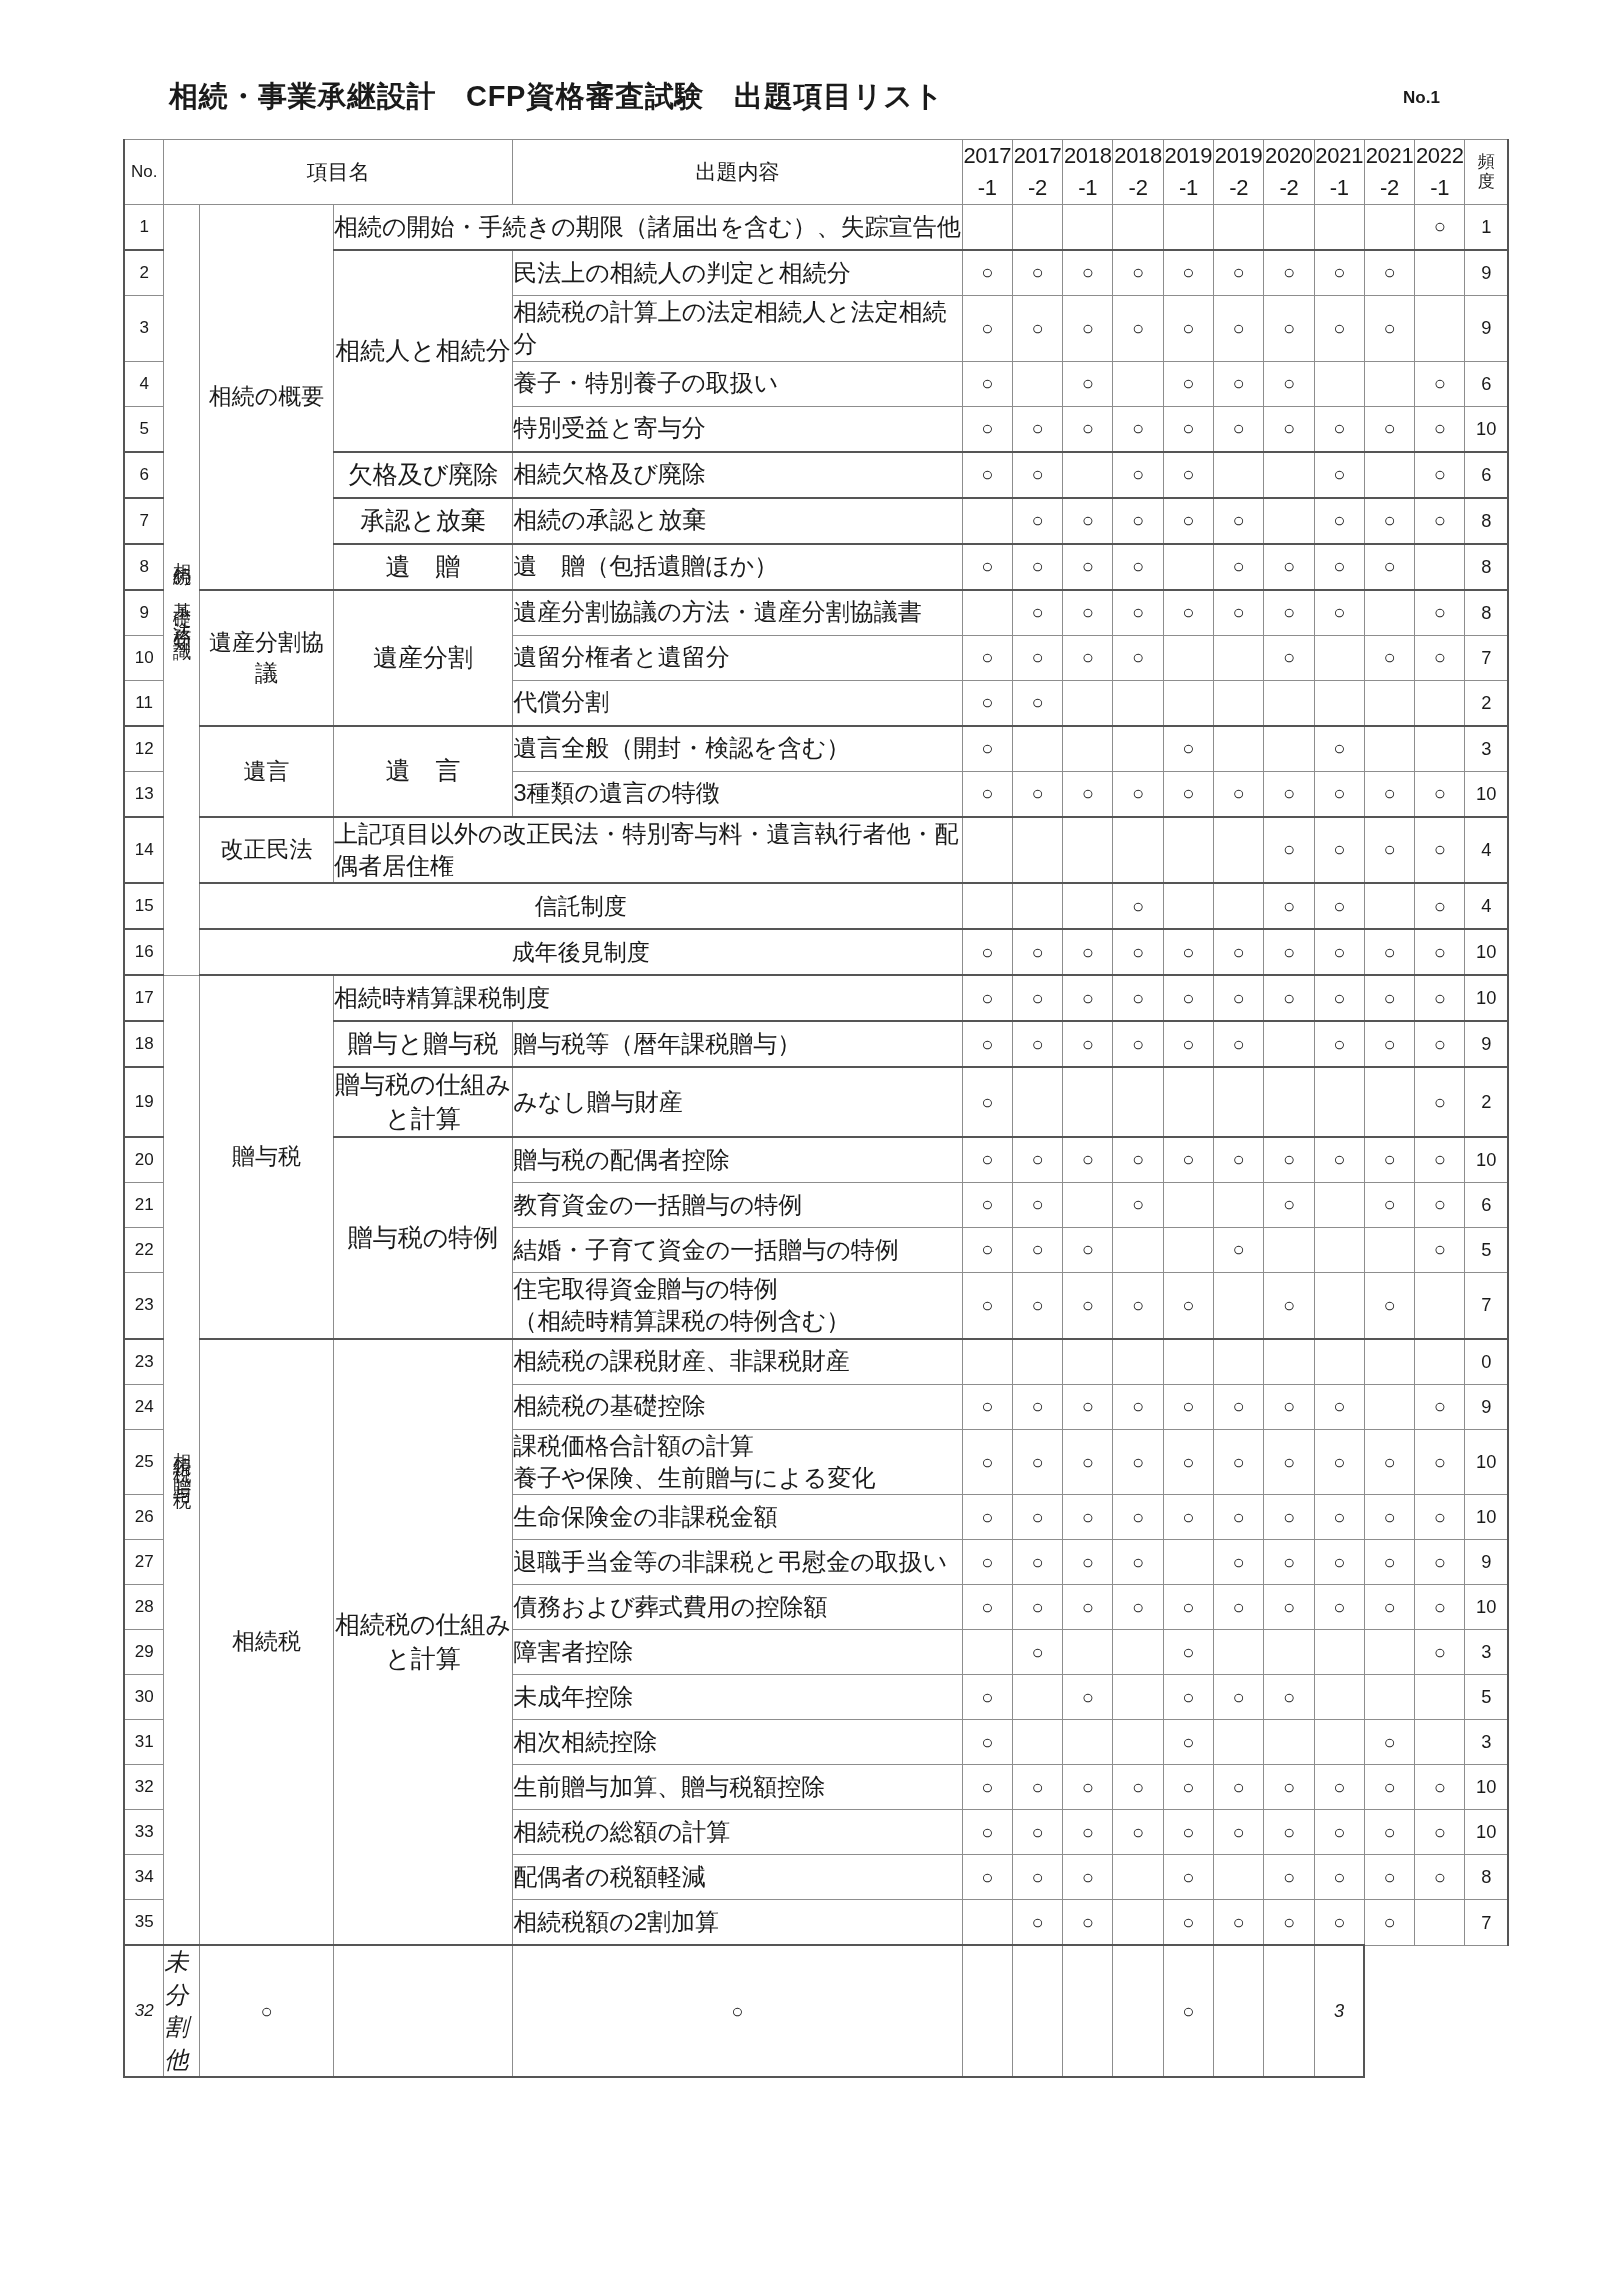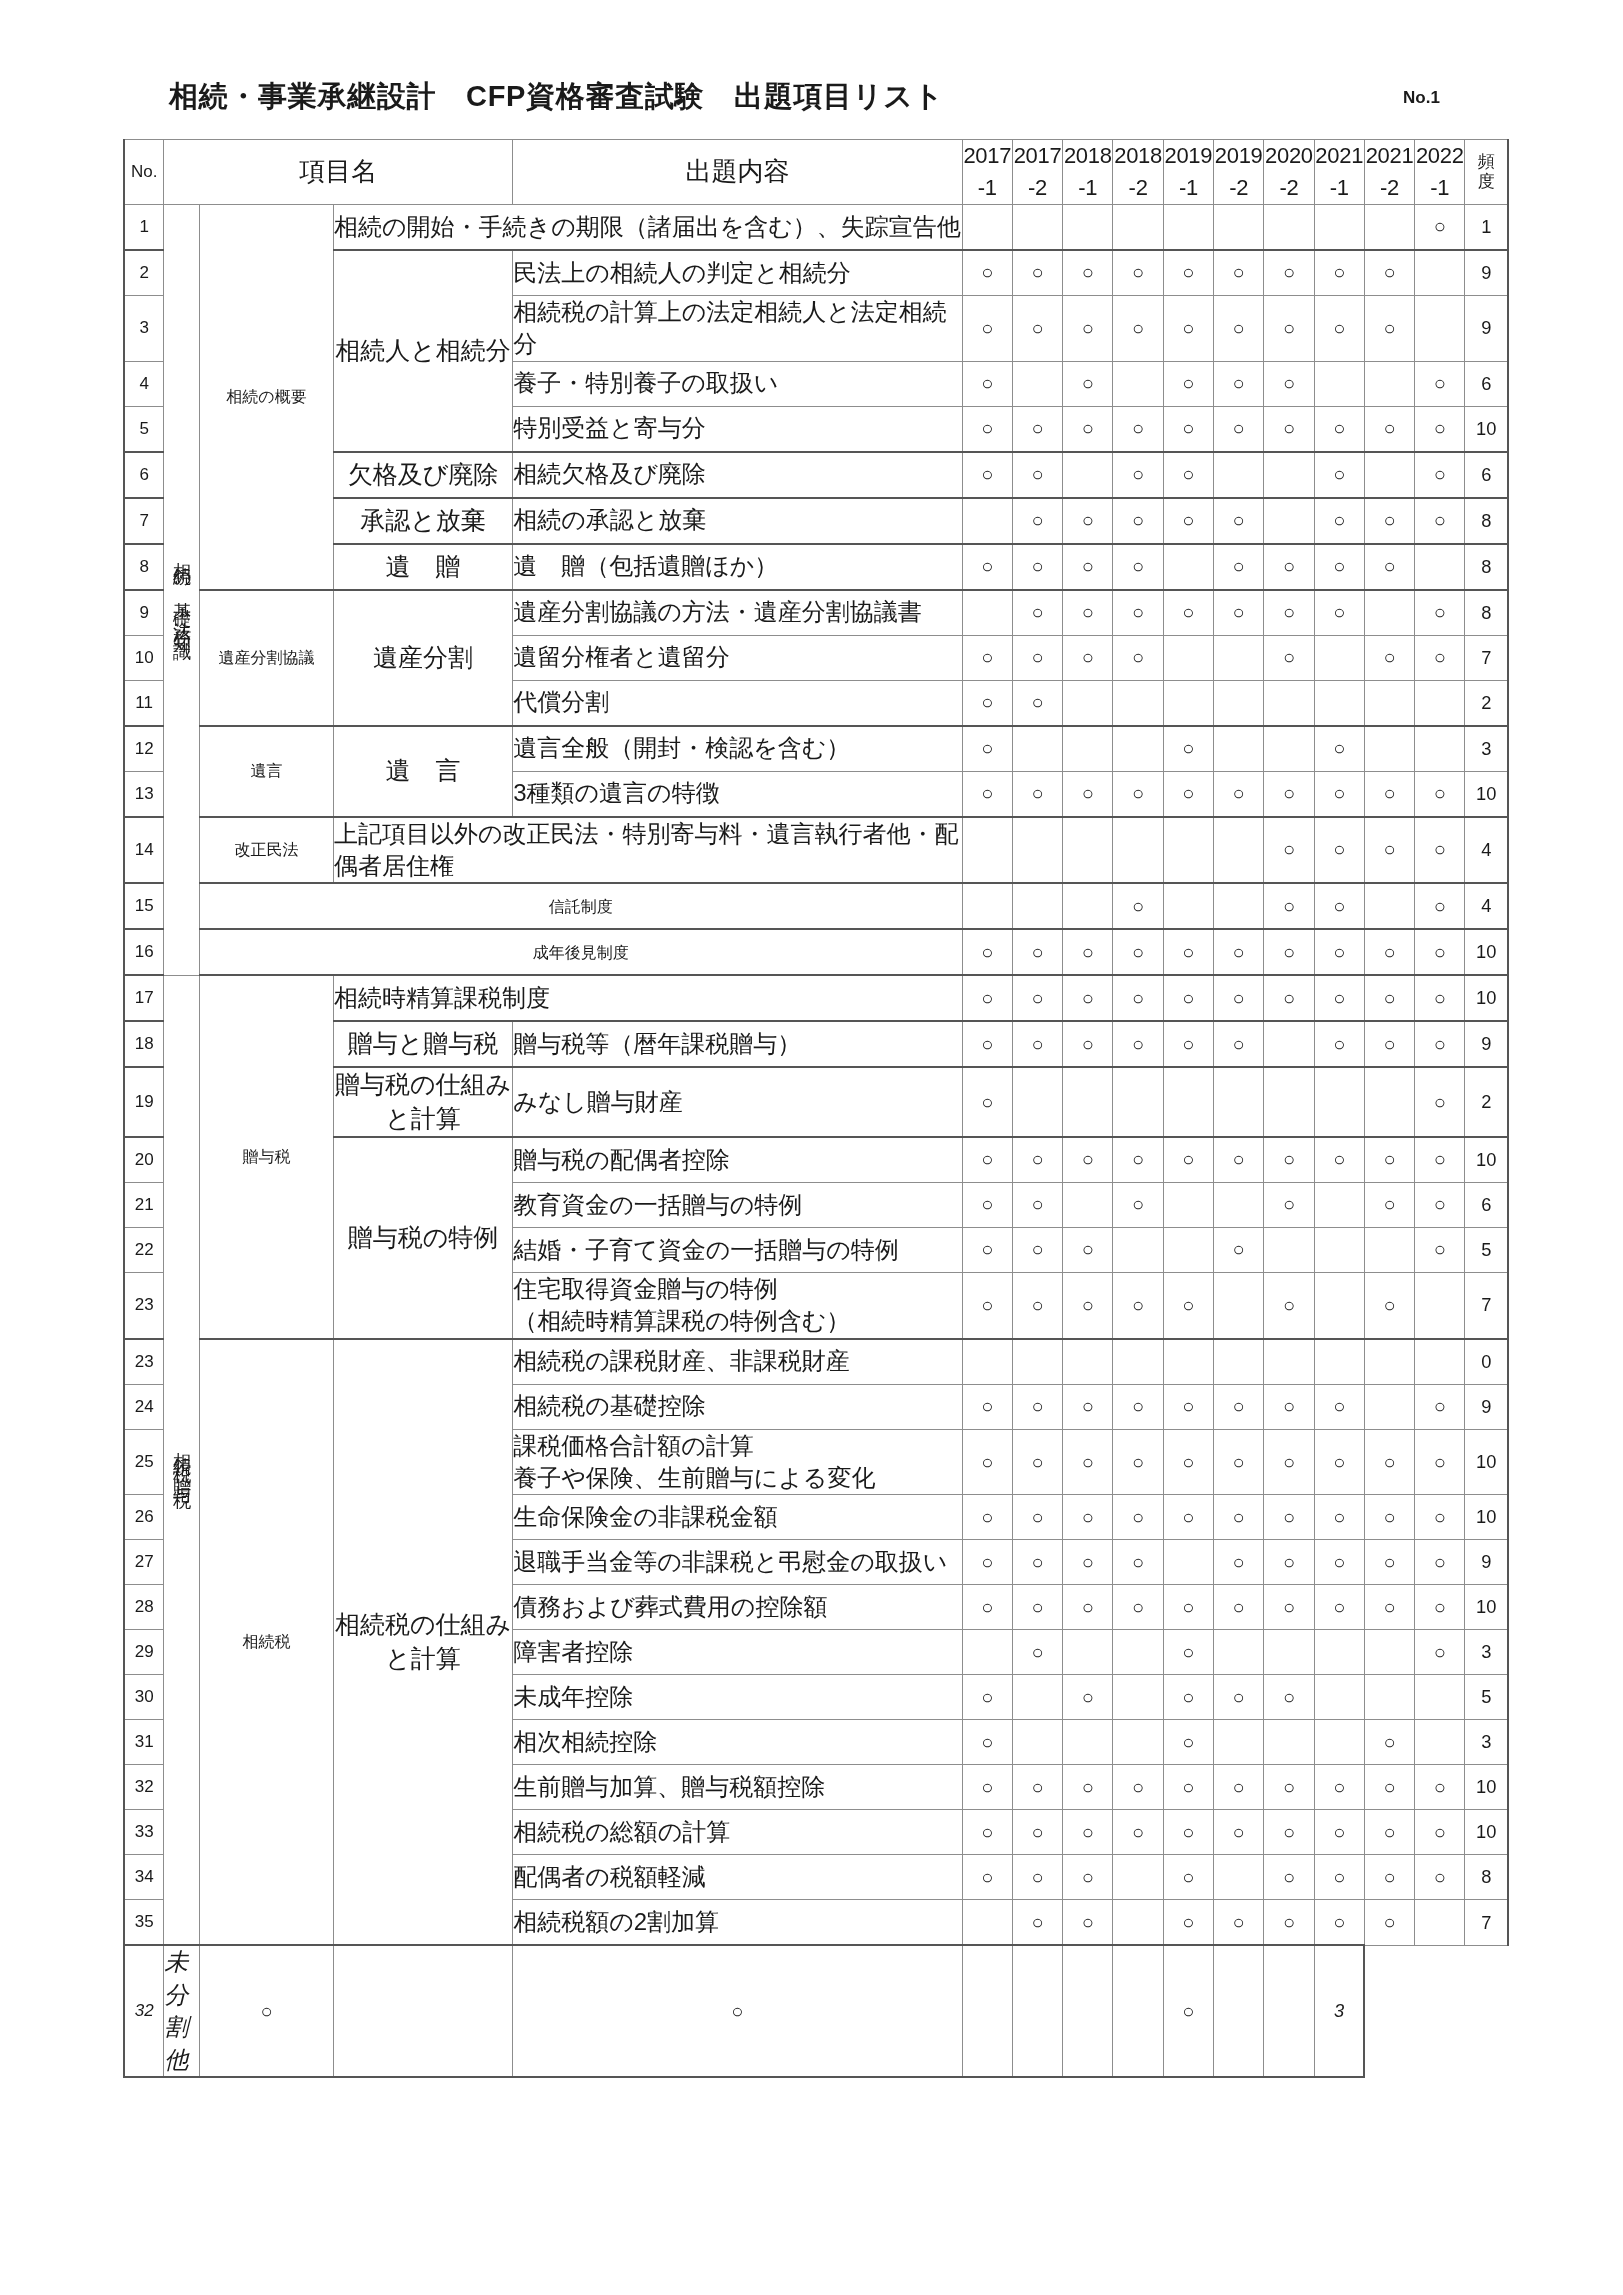--- a/index.html
+++ b/index.html
@@ -5,28 +5,28 @@
   html,body{margin:0;padding:0;background:#fff;}
   body{width:1623px;height:2295px;font-family:"Liberation Sans","DejaVu Sans",sans-serif;color:#1a1a1a;}
   .page{position:relative;width:1305px;height:2295px;box-sizing:border-box;padding:8px;}
   .doc-title{position:absolute;left:169px;top:77px;font-size:29px;font-weight:bold;letter-spacing:0.7px;white-space:nowrap;}
   .page-no{position:absolute;left:1387px;top:88px;font-size:17px;font-weight:bold;margin-left:16px;}
   table.main{position:absolute;left:123px;top:139px;border-collapse:collapse;table-layout:fixed;width:1386px;}
   table.main td,table.main th{border:0.7px solid #8d8d8d;padding:0;font-weight:normal;}
   .thick-bottom{border-bottom:2px solid #555 !important;font-style:italic;}
   .thick-left{border-left:2px solid #555 !important;}
   .thick-right{border-right:2px solid #555 !important;}
-  .hdrow td{height:56px;text-align:center;vertical-align:middle;font-size:26px;border-top:2px solid #555;border-bottom:2px solid #555;}
+  .hdrow td{height:56px;text-align:center;vertical-align:middle;font-size:21px;border-top:2px solid #555;border-bottom:2px solid #555;}
   .hdrow td.no{font-size:17px;}
   .hdrow td.yr{font-size:22px;line-height:1.45;letter-spacing:-0.3px;}
   .hdrow td.freq{font-size:17px;line-height:1.15;}
   td.cno{width:38px;text-align:center;font-size:17px;vertical-align:middle;}
   td.vgroup{width:34px;text-align:center;vertical-align:middle;}
   .vtext{writing-mode:vertical-rl;text-orientation:upright;font-size:18.3px;letter-spacing:6.5px;line-height:1;margin:0 auto;white-space:nowrap;}
-  td.cat1{width:128px;text-align:center;vertical-align:middle;font-size:16px;line-height:1.35;}
+  td.cat1{width:128px;text-align:center;vertical-align:middle;font-size:23px;line-height:1.35;}
   td.cat2{width:171px;text-align:center;vertical-align:middle;font-size:25px;line-height:1.35;}
   td.content{width:429px;text-align:left;vertical-align:middle;font-size:24px;padding-left:9.2px;line-height:1.35;}
   td.yrc{width:48px;text-align:center;vertical-align:middle;font-size:19.6px;}
   td.freqc{width:41px;text-align:center;vertical-align:middle;font-size:18.3px;}
   tr.r td{height:44px;}
   .wide-left{text-align:left;padding-left:9.2px;}
   .center{text-align:center;}
   .mark{font-size:20px;line-height:1;}
   .sep-strong{border-top:2px solid #555 !important;}
 </style>

